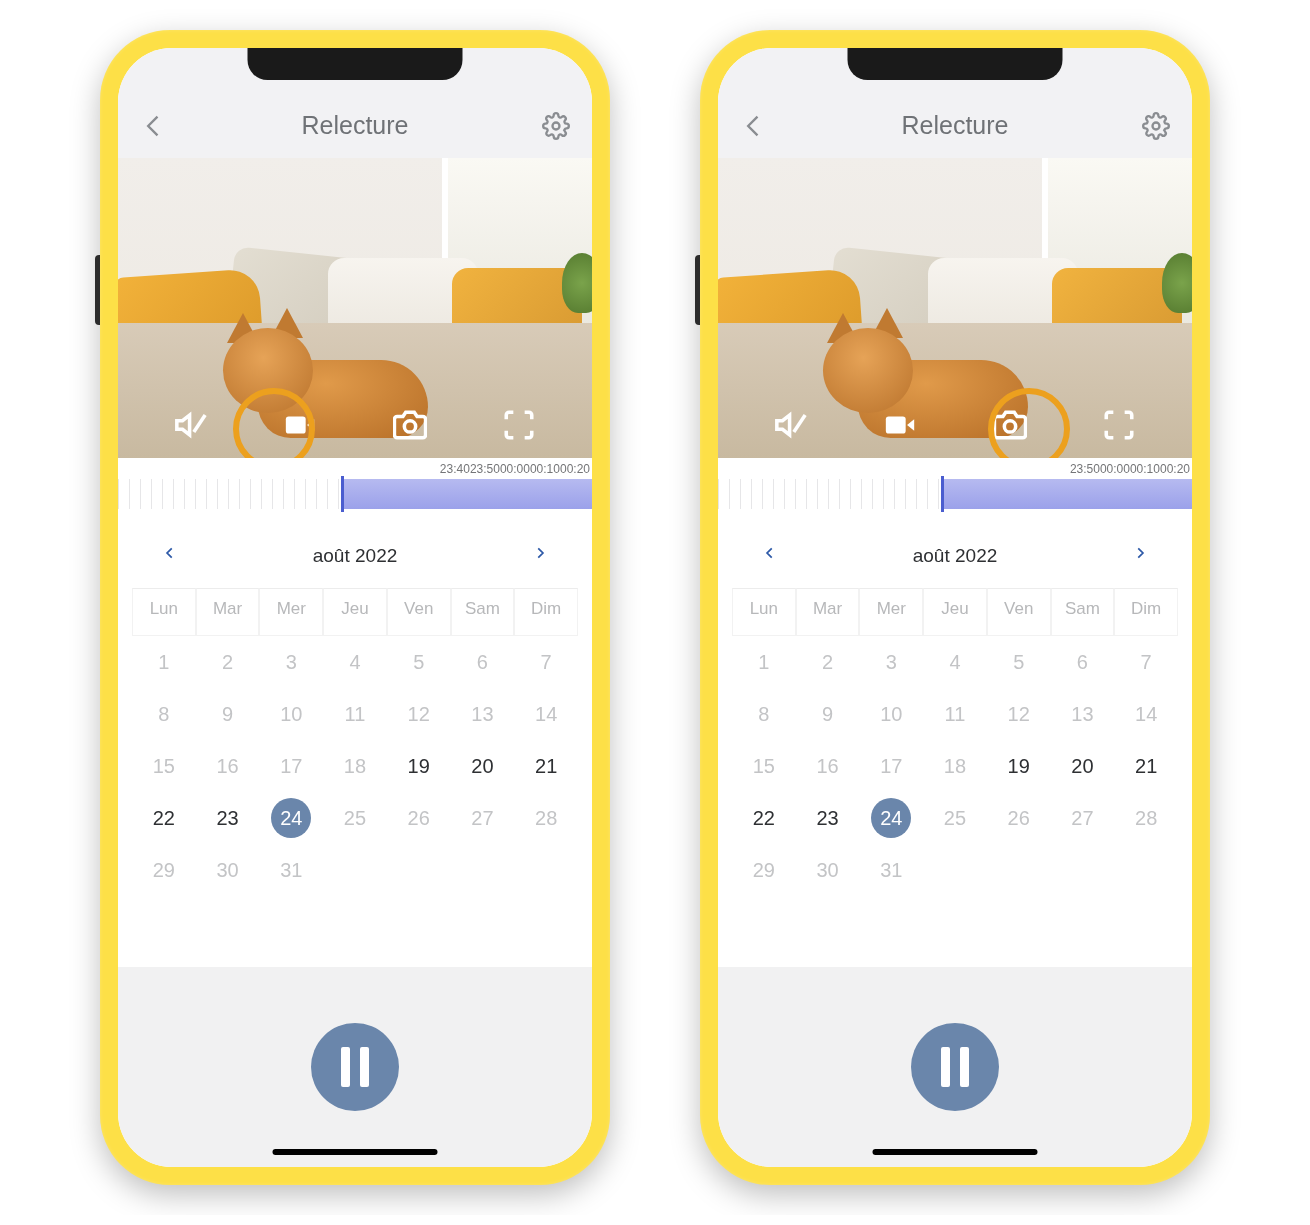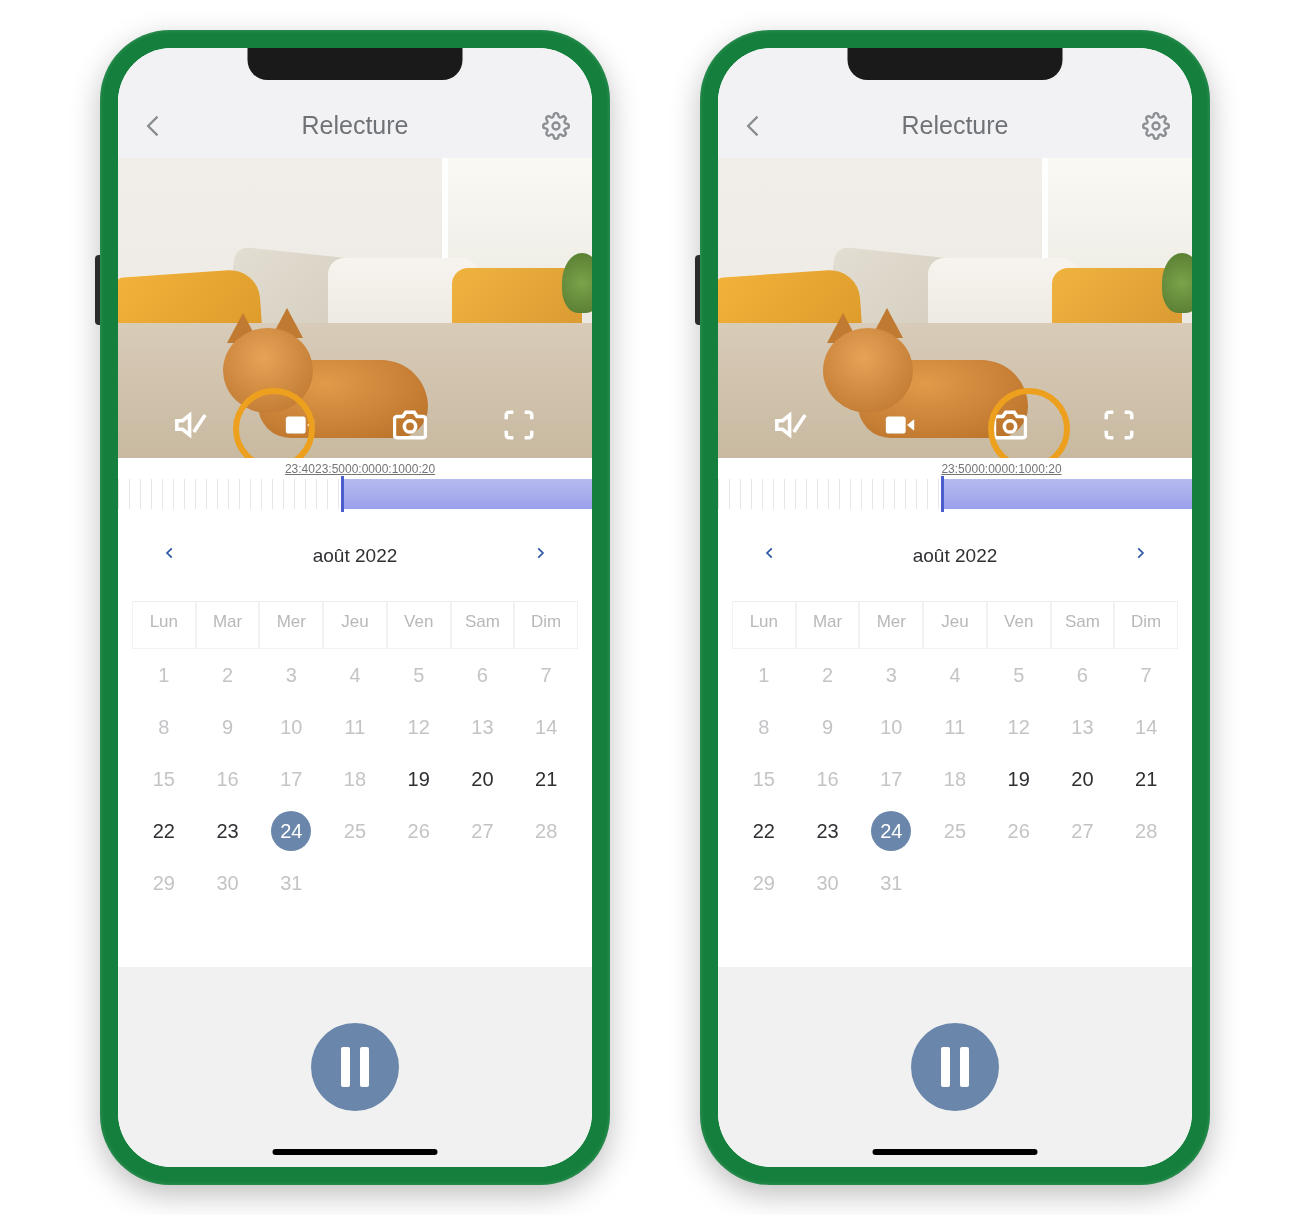--- a/index.html
+++ b/index.html
@@ -7,21 +7,21 @@
     font-family: -apple-system, Helvetica, Arial, sans-serif;
     background: #ffffff;
     display: flex;
     justify-content: center;
     gap: 90px;
     padding: 30px 20px;
   }
   .phone {
     width: 510px;
     height: 1155px;
-    background: #15803d;
+    background: #fde047;
     border-radius: 70px;
     padding: 18px;
     position: relative;
     box-shadow: 0 10px 30px rgba(0,0,0,0.25), inset 0 0 4px rgba(255,255,255,0.2);
   }
   .phone::before { 
     content:"";
     position:absolute;
     left:-5px; top:225px; width:5px; height:70px;
     background:#2b2b2b; border-radius:4px 0 0 4px;
@@ -111,24 +111,23 @@
     z-index:40;
   }
 
   
   .timeline {
     position:relative;
     height:60px;
     background:#fff;
   }
   .tl-labels {
-    display:flex; justify-content:center;
+    display:flex; justify-content:flex-end;
     font-size:12px; color:#747577;
     padding:4px 2px 0 12px;
-    text-decoration:underline;
   }
   .tl-track {
     position:relative; height:30px; margin-top:3px;
     background:repeating-linear-gradient(to right,#e6e6e8 0,#e6e6e8 1px,transparent 1px,transparent 11px);
   }
   .tl-fill {
     position:absolute; top:0; bottom:0;
     background:linear-gradient(#b6baf0,#9ba1ea);
   }
   .tl-cursor {
@@ -142,21 +141,21 @@
     padding:24px 14px 0 14px;
   }
   .cal-head {
     display:flex; align-items:center; justify-content:space-between;
     padding:0 26px;
   }
   .cal-head .month { font-size:19px; color:#2e3033; }
   .cal-nav { color:#2e5aa8; font-size:20px; width:24px; text-align:center; }
   .cal-nav svg { width:14px;height:22px; stroke:#2e5aa8; fill:none; stroke-width:3;}
   .cal-grid {
-    margin-top:32px;
+    margin-top:19px;
     display:grid;
     grid-template-columns:repeat(7,1fr);
   }
   .cal-dow {
     text-align:center;
     font-size:17px;
     color:#b7b8ba;
     padding:10px 0 16px 0;
     border:1px solid #f2f2f2;
     border-top:1px solid #ececec;

